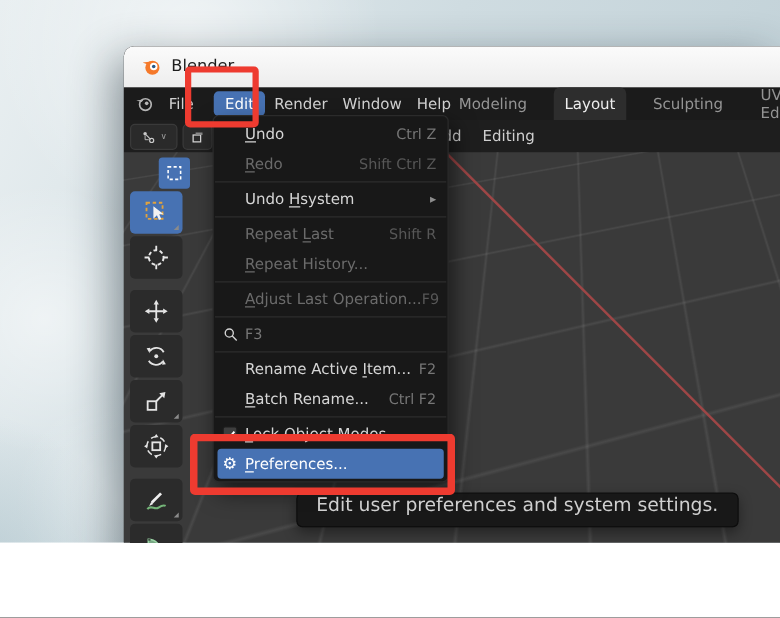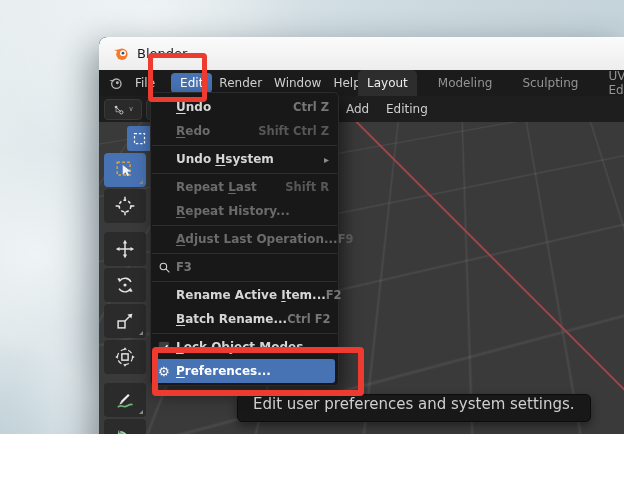--- a/index.html
+++ b/index.html
@@ -67,23 +67,23 @@
   .tbtn { position:relative; width:42px; height:34px; background:#2b2b2b; border-radius:4px;
     display:flex; align-items:center; justify-content:center; margin-bottom:2px; }
   .tbtn.active { background:#4772b3; }
   .tbtn.gap { margin-top:7px; }
   .tbtn.sub::after { content:""; position:absolute; right:3px; bottom:3px;
     border-left:4px solid transparent; border-bottom:4px solid #8b8b8b; }
   .atool { position:absolute; left:28px; top:89px; width:25px; height:25px; background:#4772b3;
     border-radius:3px; display:flex; align-items:center; justify-content:center; }
 
   
-  .dropdown { position:absolute; left:150px; top:92px; width:189px; z-index:30;
+  .dropdown { position:absolute; left:170px; top:92px; width:189px; z-index:30;
     background:#181818; border:1px solid #2b2b2b; border-radius:5px; padding:2px 0;
-    box-shadow:4px 8px 18px rgba(0,0,0,.55);font-weight:bold; }
+    box-shadow:4px 8px 18px rgba(0,0,0,.55); }
   .mi { height:24px; display:flex; align-items:center; padding:0 9px 0 7px; font-size:12px; }
   .mi .ic { width:18px; display:flex; align-items:center; justify-content:flex-start; flex:none; }
   .mi .lbl { flex:1; color:#d6d6d6; white-space:nowrap; }
   .mi .lbl u { text-underline-offset:2px; }
   .mi .sc { color:#767676; font-size:11.5px; white-space:nowrap; }
   .mi.dis .lbl { color:#6b6b6b; }
   .mi.dis .sc { color:#575757; }
   .mi.hl { background:#4772b3; border-radius:3px; margin:0 3px; padding-left:4px; }
   .mi.hl .lbl { color:#ffffff; }
   .msep { height:1px; background:#2d2d2d; margin:2px 1px 1px 1px; }
@@ -132,22 +132,22 @@
           <circle cx="15.5" cy="11.5" r="2.2" fill="#b5b5b5"></circle>
         </svg>
       </span>
       <span class="mb-item mb-file">File</span>
       <span class="mb-item mb-edit">Edit</span>
       <span class="mb-item mb-render">Render</span>
       <span class="mb-item mb-window">Window</span>
       <span class="mb-item mb-help">Help</span>
 
       <div class="tabs">
+        <span class="tab">Modeling</span>
         <span class="tab active">Layout</span>
-        <span class="tab">Modeling</span>
         <span class="tab">Sculpting</span>
         <span class="tab">UV Editing</span>
       </div>
     </div>
 
     <div class="vheader">
       <div class="hbtn hbtn-editor">
         <svg width="14" height="14" viewBox="0 0 24 24">
           <circle cx="7" cy="7" r="2.4" fill="#c9c9c9"></circle>
           <path d="M8.5 8.5 L14.5 14.5" stroke="#c9c9c9" stroke-width="1.6"></path>

